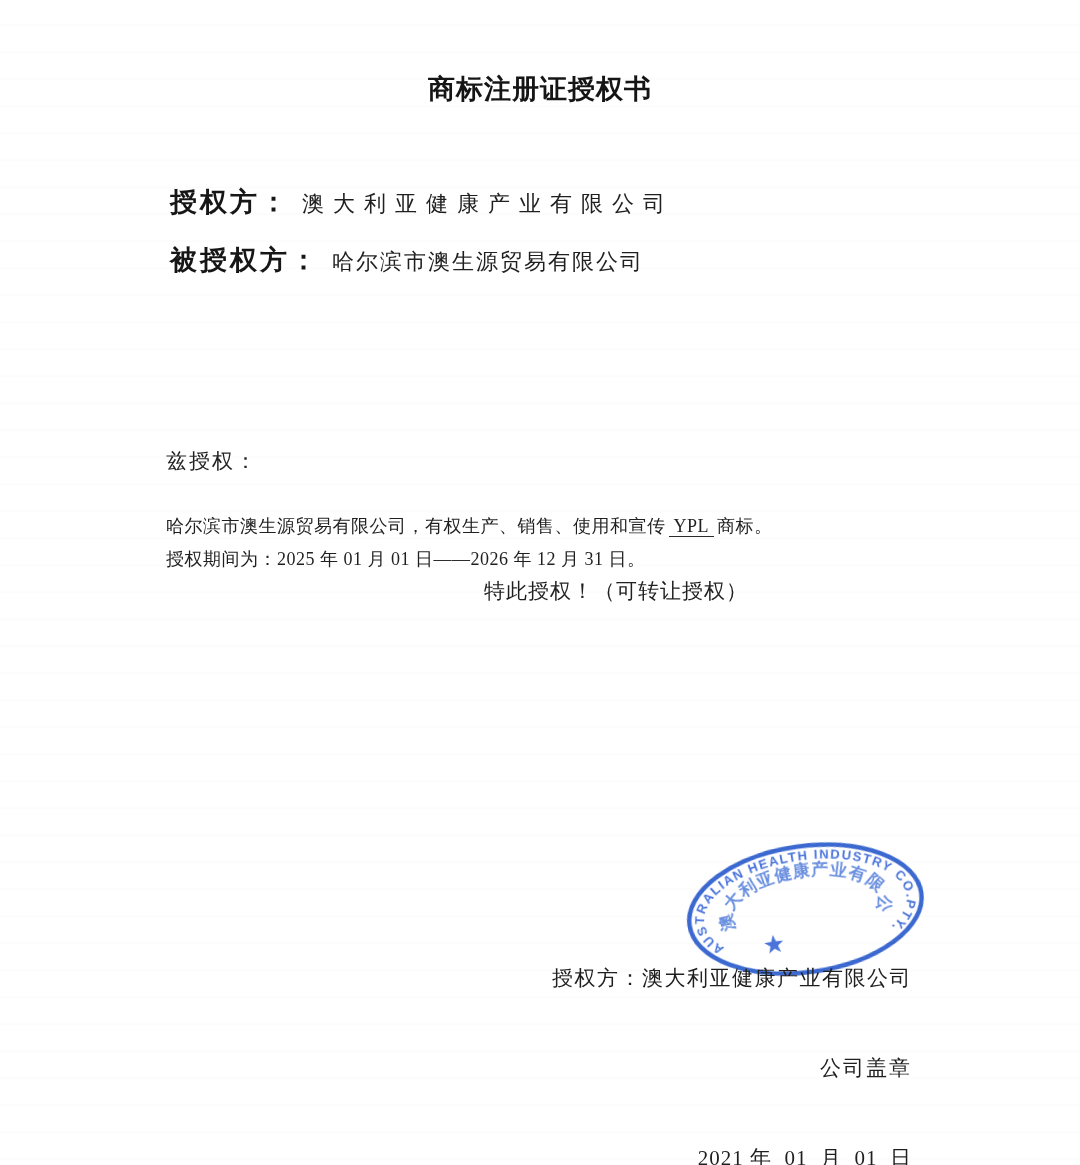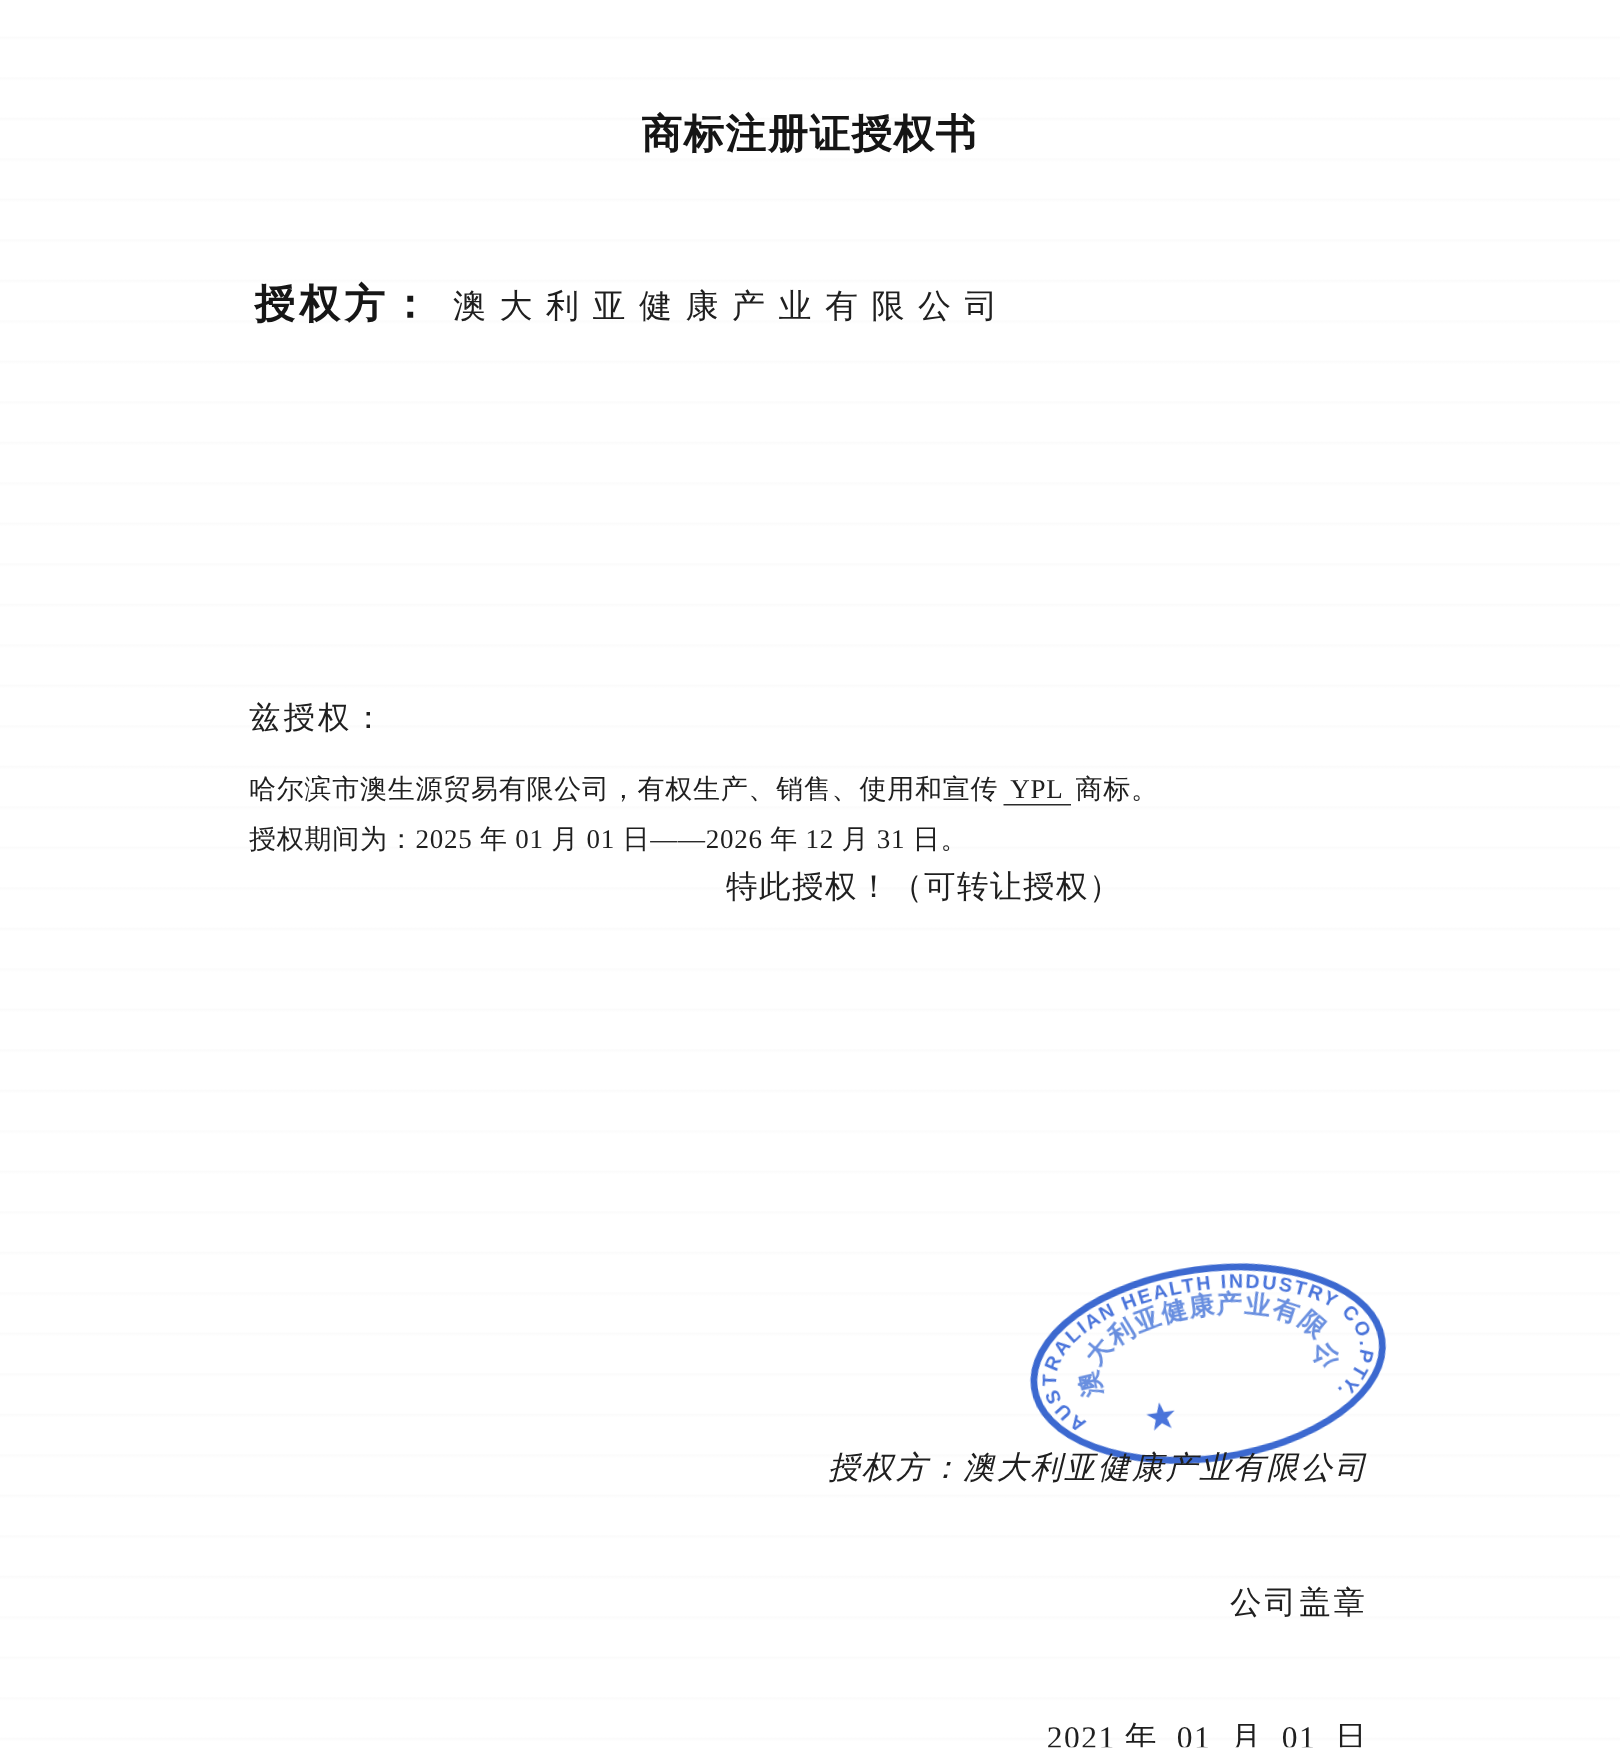--- a/index.html
+++ b/index.html
@@ -24,42 +24,42 @@
   }
   .party-row.licensor{top:184px;}
   .party-row.licensee{top:242px;}
   .party-label{
     font-size:27px;font-weight:700;letter-spacing:3px;color:#161616;
   }
   .party-name{font-size:22px;margin-left:12px;}
   .party-name.wide{letter-spacing:9px;}
   .party-name.normal{letter-spacing:2px;}
   .intro-line{
-    position:absolute;left:166px;top:464px;
+    position:absolute;left:166px;top:447px;
     font-size:21px;letter-spacing:2px;
   }
   .grant-para{
     position:absolute;left:166px;top:510px;width:700px;
     font-size:18px;line-height:33px;letter-spacing:0.5px;
   }
   .trademark{
     border-bottom:1.6px solid #2a2a2a;
     padding:0 5px;margin:0 3px;
     font-family:"Liberation Serif","DejaVu Serif",serif;
   }
   .declaration{
     position:absolute;left:484px;top:577px;
     font-size:21px;letter-spacing:1px;
   }
   .signature-block{
     position:absolute;top:903px;right:168px;
     text-align:right;line-height:30px;font-size:21px;
     white-space:pre;
   }
-  .sig-line1{letter-spacing:1.5px;font-style:italic;}
+  .sig-line1{letter-spacing:1.5px;}
   .sig-line2{letter-spacing:2px;}
   .sig-line3{letter-spacing:1px;}
   .stamp{
     position:absolute;left:677px;top:831px;width:258px;height:150px;
     transform:rotate(-8deg);
     mix-blend-mode:multiply;
     opacity:0.92;
     filter:blur(0.3px);
   }
   .stamp .ring-en{
@@ -76,20 +76,24 @@
 
 <div class="page">
 
   <div class="doc-title">商标注册证授权书</div>
 
   <div class="party-row licensor">
     <span class="party-label">授权方：</span>
     <span class="party-name wide">澳大利亚健康产业有限公司</span>
   </div>
 
+  <div class="party-row licensee">
+    <span class="party-label">被授权方：</span>
+    <span class="party-name normal">哈尔滨市澳生源贸易有限公司</span>
+  </div>
 
   <div class="intro-line">兹授权：</div>
 
   <div class="grant-para">
     <span>哈尔滨市澳生源贸易有限公司，有权生产、销售、使用和宣传</span><span class="trademark">YPL</span><span>商标。</span>
     <br>
     <span>授权期间为：2025 年 01 月 01 日——2026 年 12 月 31 日。</span>
   </div>
 
   <div class="declaration">特此授权！（可转让授权）</div>

